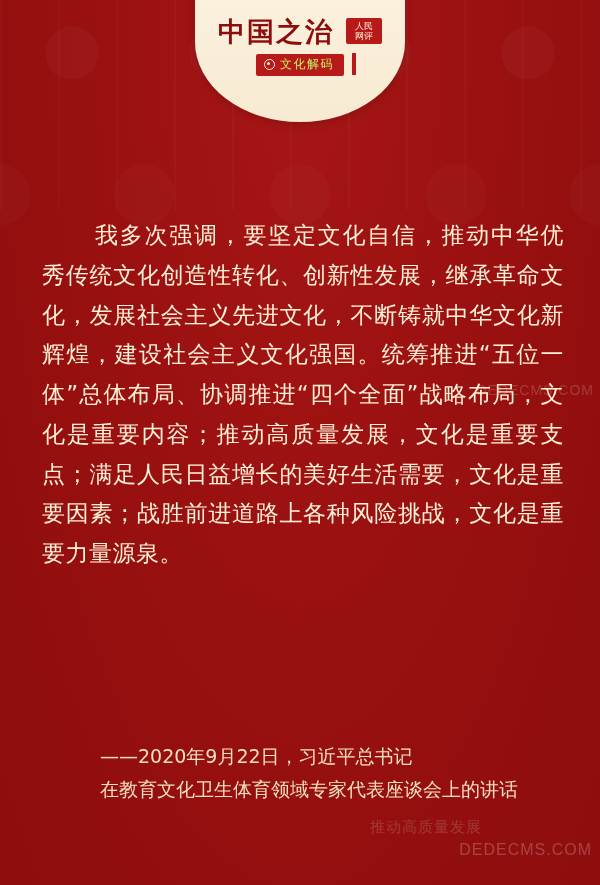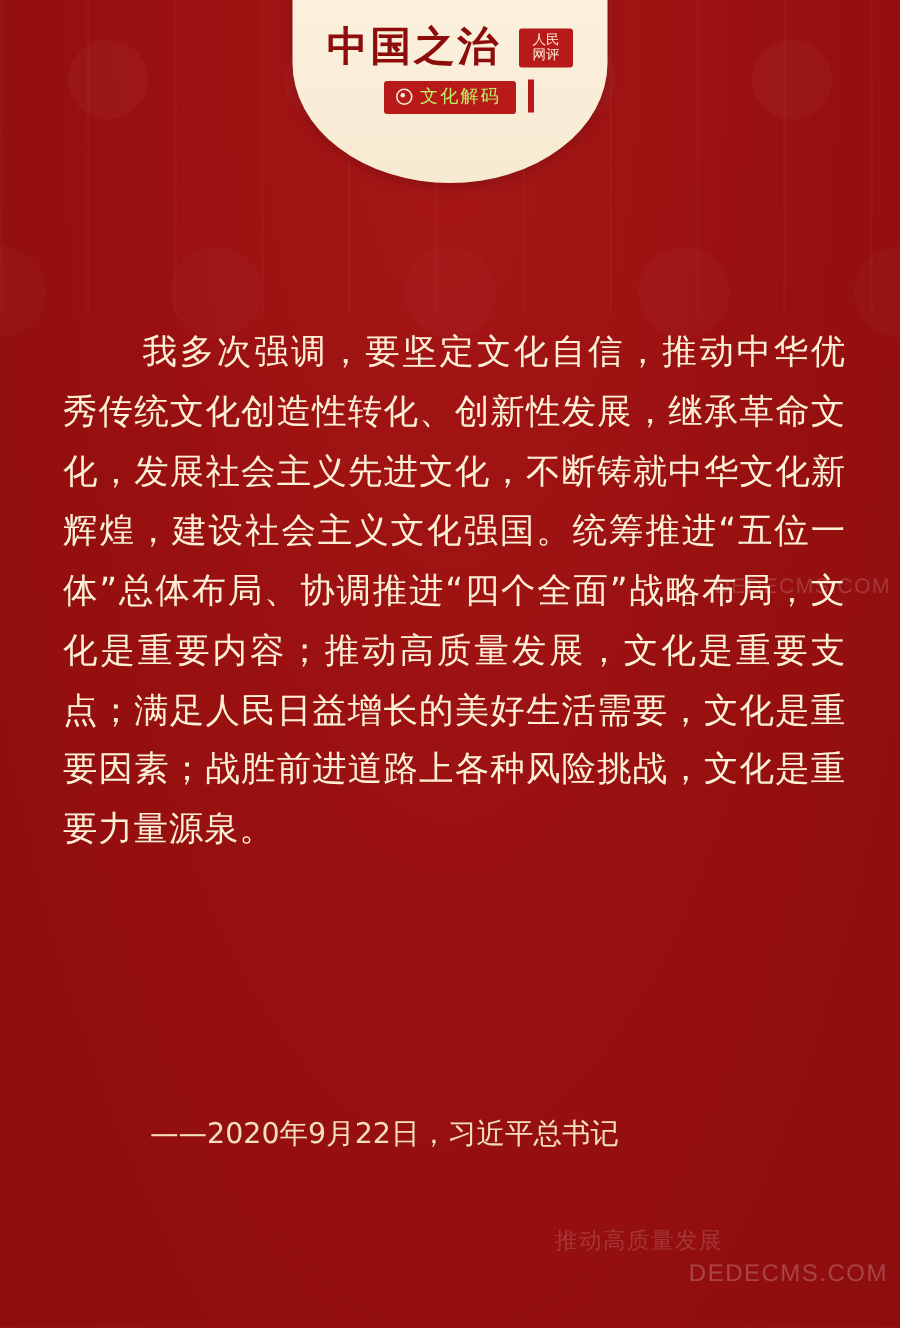--- a/index.html
+++ b/index.html
@@ -77,21 +77,21 @@
     width: 230px;
     height: 92px;
     display: flex;
     flex-direction: column;
     align-items: center;
     justify-content: flex-start;
   }
 
   .logo-main {
     display: flex;
-    align-items: flex-end;
+    align-items: center;
     gap: 12px;
   }
 
   .logo-title {
     font-family: "DejaVu Serif", "Liberation Serif", serif;
     font-weight: bold;
     font-size: 27px;
     letter-spacing: 2px;
     color: #8d0c0c;
     line-height: 1;
@@ -228,19 +228,20 @@
       <span class="mark"></span>
       <span>文化解码</span>
       <span class="logo-bar"></span>
     </div>
   </div>
 
   <div class="quote">我多次强调，要坚定文化自信，推动中华优秀传统文化创造性转化、创新性发展，继承革命文化，发展社会主义先进文化，不断铸就中华文化新辉煌，建设社会主义文化强国。统筹推进“五位一体”总体布局、协调推进“四个全面”战略布局，文化是重要内容；推动高质量发展，文化是重要支点；满足人民日益增长的美好生活需要，文化是重要因素；战胜前进道路上各种风险挑战，文化是重要力量源泉。</div>
 
   <div class="attrib">
     <div>——2020年9月22日，习近平总书记</div>
+    <div>在教育文化卫生体育领域专家代表座谈会上的讲话</div>
   </div>
 
   <div class="watermark wm-1">DEDECMS.COM</div>
   <div class="watermark wm-3">推动高质量发展</div>
   <div class="watermark wm-2">DEDECMS.COM</div>
 
 </div>
 
 </body></html>

